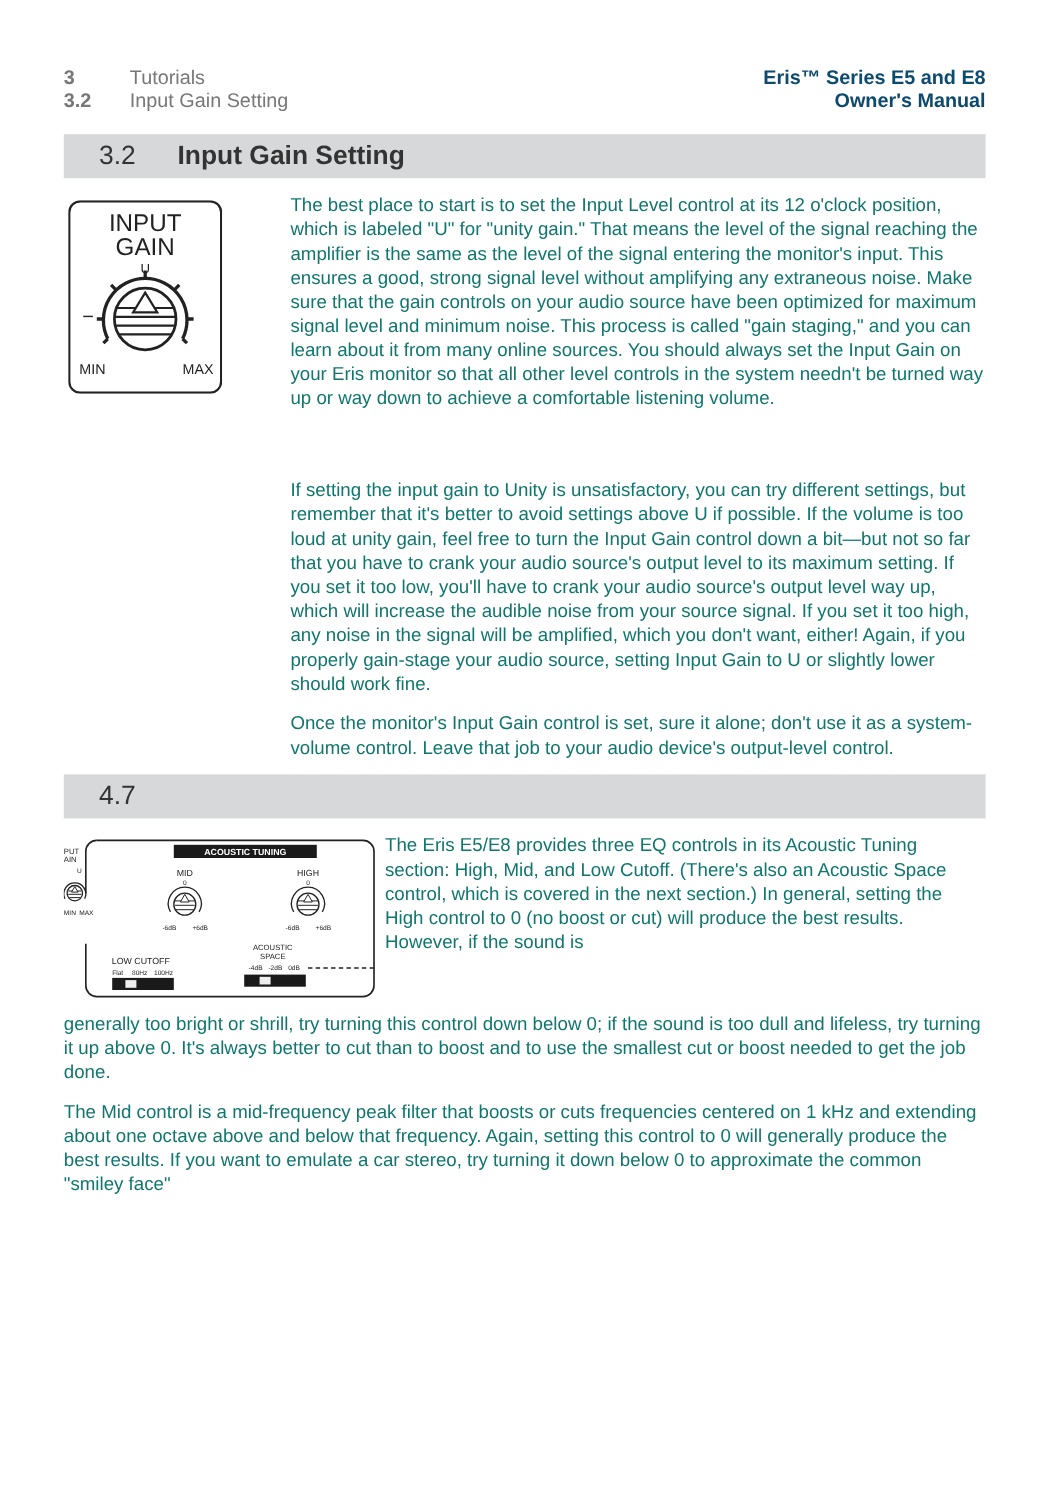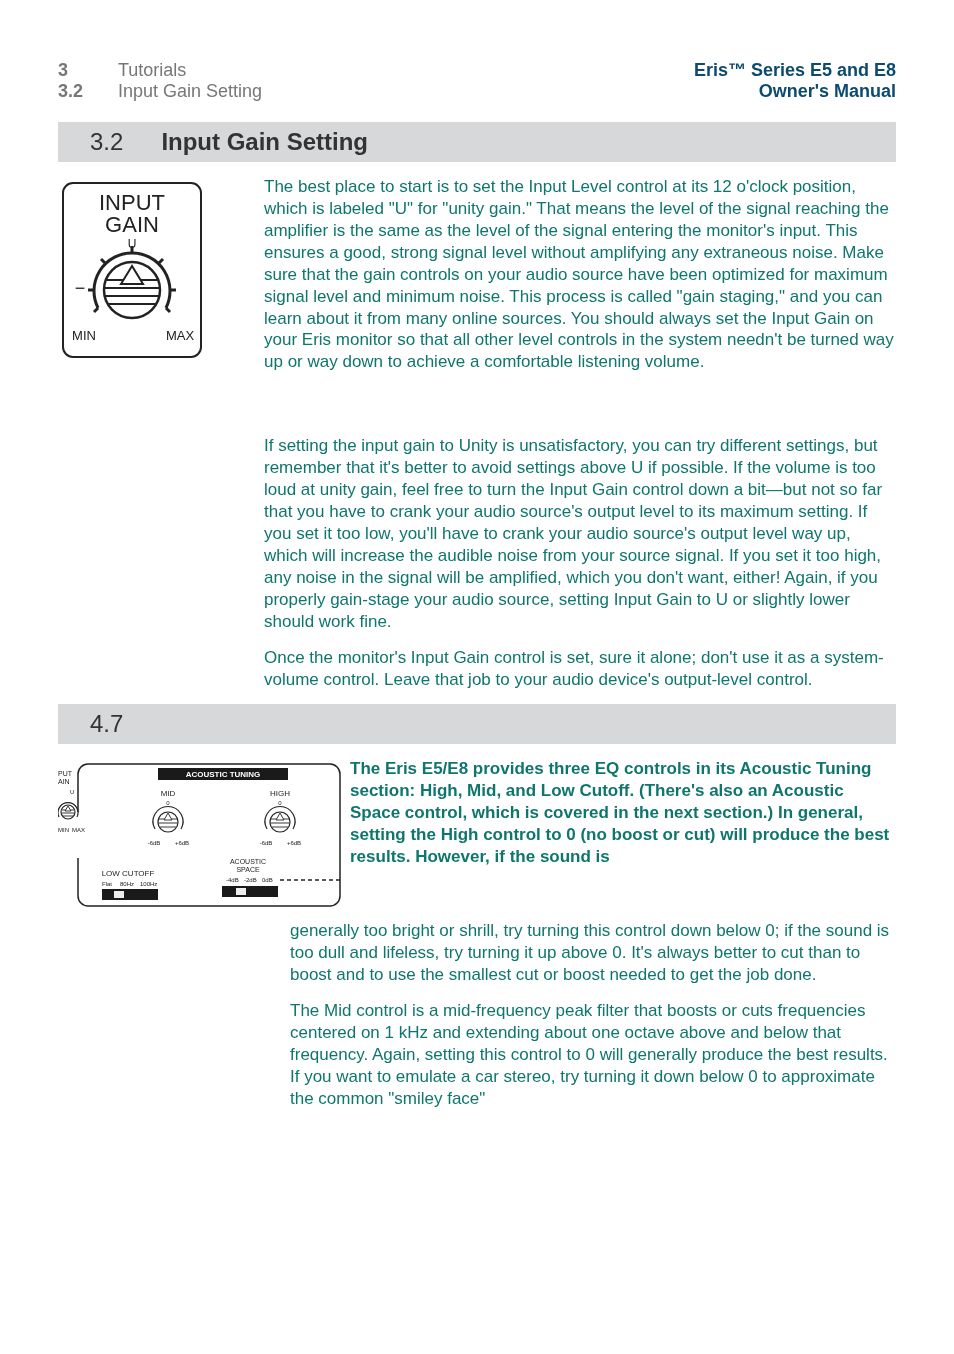--- a/index.html
+++ b/index.html
@@ -96,24 +96,22 @@
     }
     .figure-2 {
       flex: 0 0 286px;
     }
     .figure-2 svg {
       display: block;
     }
     .para-right-2 {
       flex: 1;
       padding-left: 6px;
-      font-weight: bold;
     }
     .indent-section-2 {
-      margin-left: 232px;
     }
   </style>
 </head>
 <body>
 
 <div class="header">
   <div class="header-left">
     <div class="header-row">
       <span class="header-num">3</span>
       <span class="header-text">Tutorials</span>

